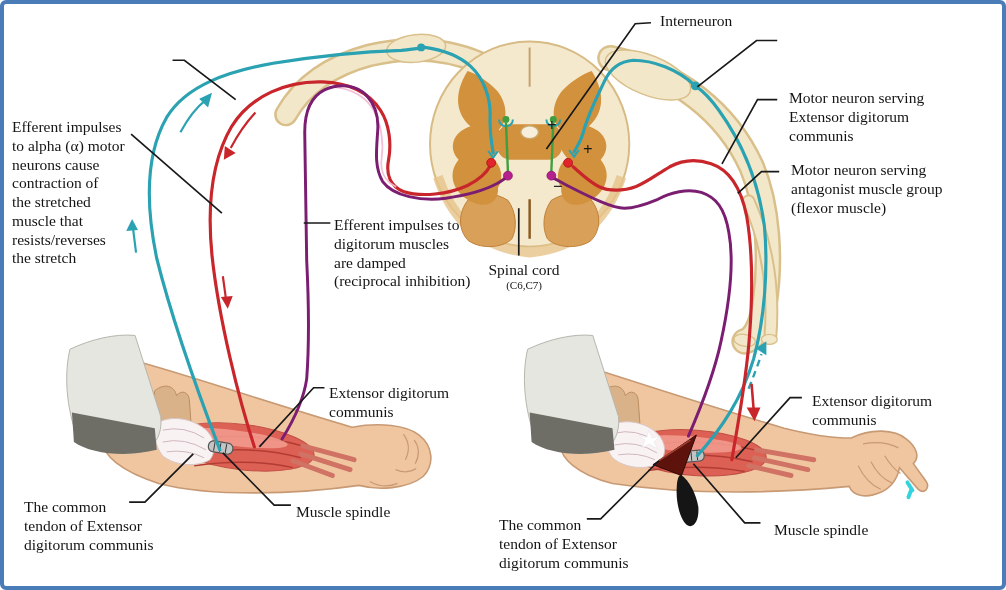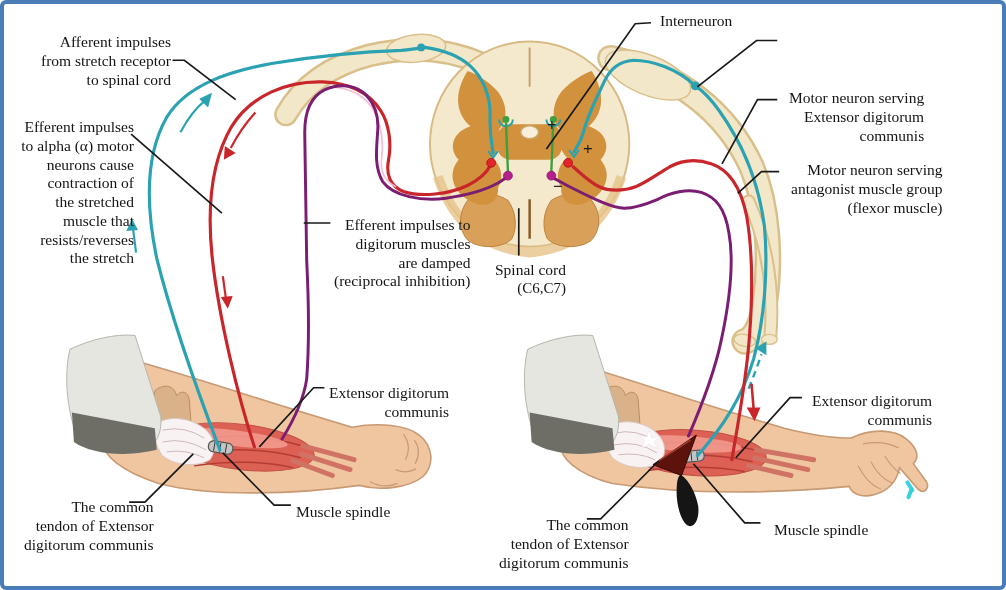--- a/index.html
+++ b/index.html
@@ -12,24 +12,23 @@
     border-radius:6px;
     overflow:hidden;
     font-family:"Liberation Serif", serif;
   }
   .art{position:absolute;left:0;top:0;width:100%;height:100%;}
   .label{
     position:absolute;
     font:15.5px/1.21 "Liberation Serif", serif;
     color:#141414;
     white-space:pre-line;
-    text-align:right;
   }
-  .label.small{font-size:15px;}
-  .label.center{text-align:right;}
+  .label.small{font-size:11px;}
+  .label.center{text-align:center;}
   .sym{
     position:absolute;
     font:bold 17px/1 "Liberation Serif", serif;
     color:#1a1a1a;
   }
 </style>
 </head>
 <body>
 
 <div class="frame">
@@ -183,24 +182,21 @@
     <polyline points="519,207 519,255"></polyline>
     <polyline points="322,389 311,389 256,449"></polyline>
     <polyline points="288,508 271,508 219,455"></polyline>
     <polyline points="124,505 140,505 189,456"></polyline>
     <polyline points="806,399 794,399 739,460"></polyline>
     <polyline points="764,526 748,526 696,466"></polyline>
     <polyline points="588,522 602,522 661,463"></polyline>
   </g>
 </svg>
 
-<div class="label" style="left:37px;top:29px;">Afferent impulses
-from stretch receptor
-to spinal cord</div>
-<div class="label" style="left:2px;top:114px;width:128px;">Efferent impulses
+<div class="label" style="left:8px;top:114px;width:128px;">Efferent impulses
 to alpha (α) motor
 neurons cause
 contraction of
 the stretched
 muscle that
 resists/reverses
 the stretch</div>
 <div class="label" style="left:656px;top:8px;">Interneuron</div>
 <div class="label" style="left:785px;top:85px;">Motor neuron serving
 Extensor digitorum

